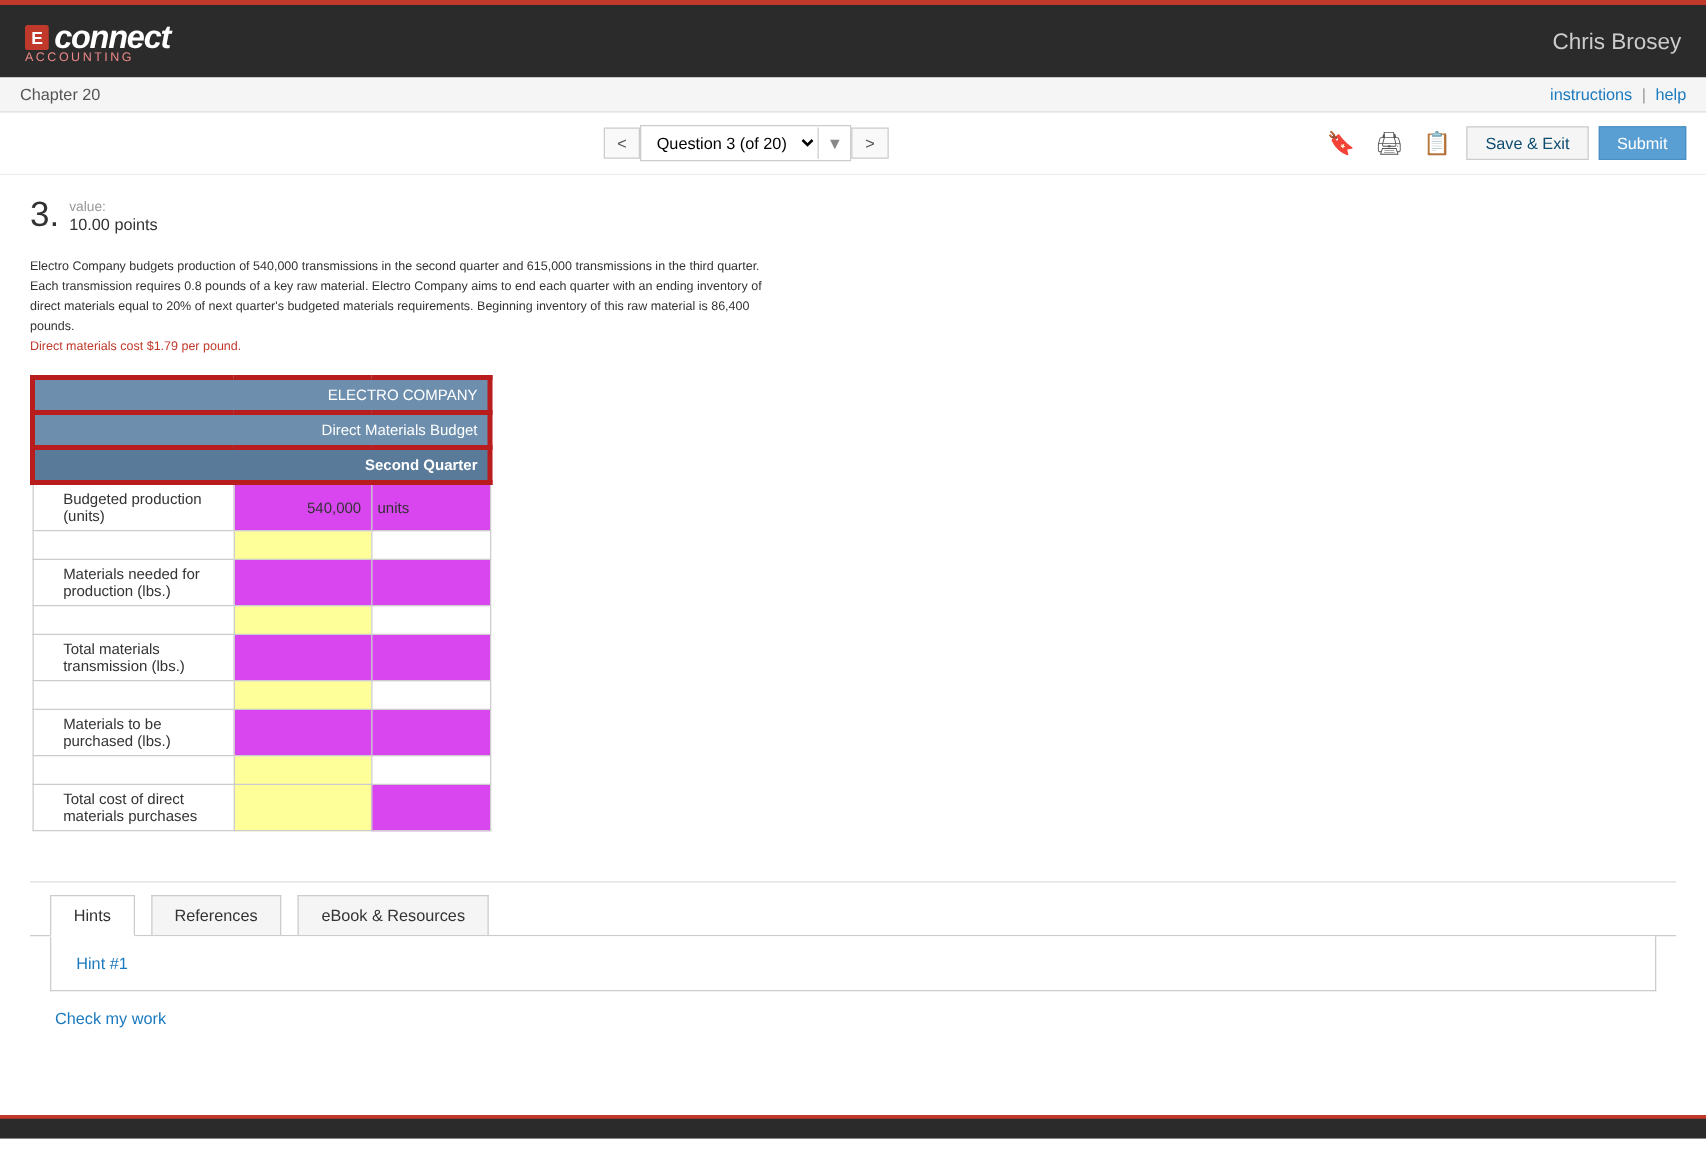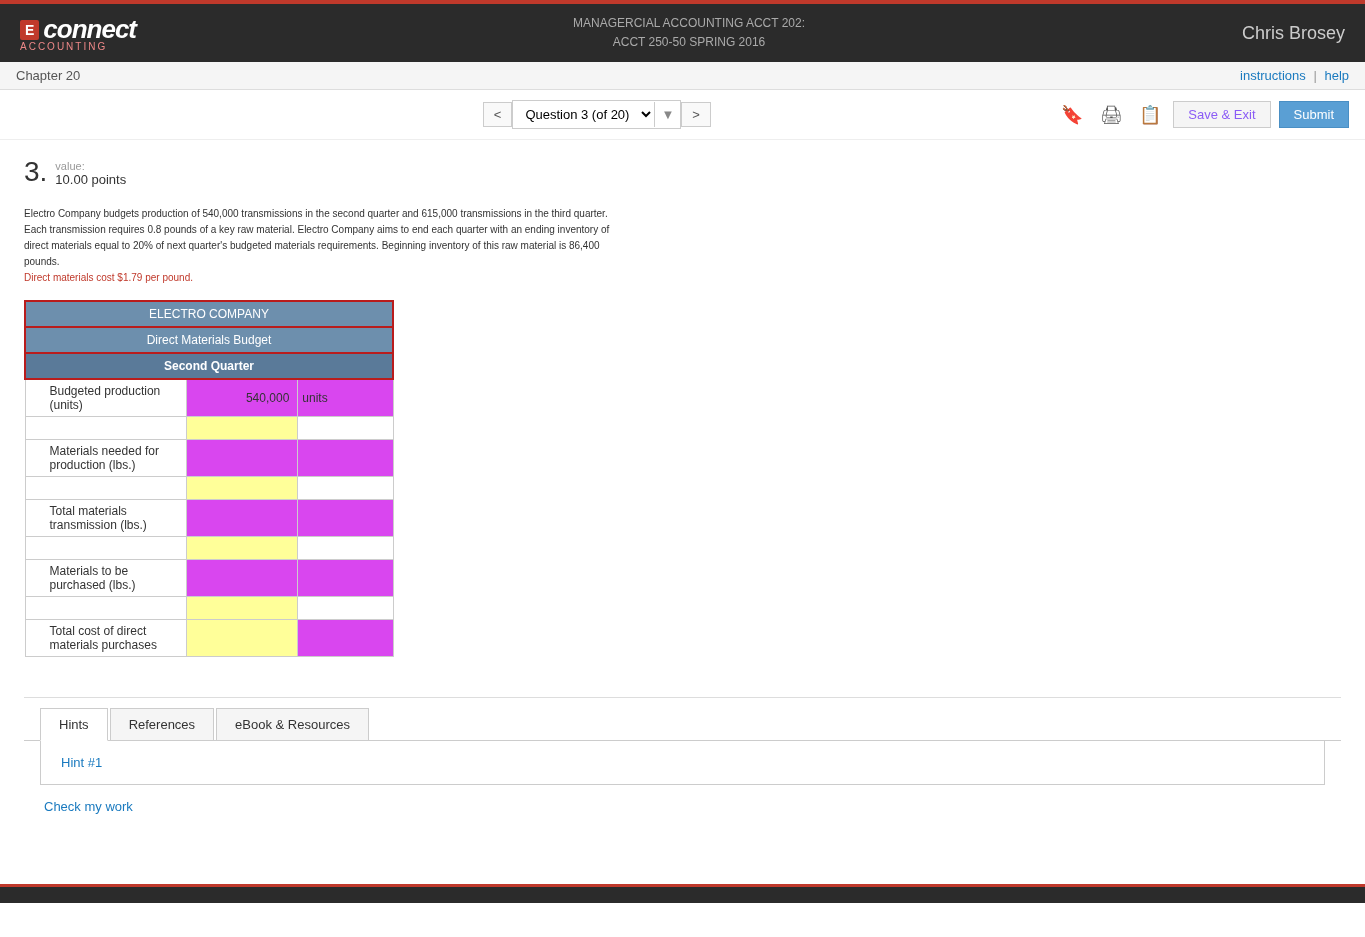--- a/index.html
+++ b/index.html
@@ -130,21 +130,21 @@
       font-size: 18px;
       color: #555;
       padding: 2px 4px;
     }
     .action-btn {
       border: 1px solid #ccc;
       background: #f5f5f5;
       padding: 5px 14px;
       font-size: 13px;
       cursor: pointer;
-      color: #8b5cf6;
+      color: #0c4a6e;
     }
     .submit-btn {
       background: #5a9fd4;
       border: 1px solid #4a8fc4;
       color: #fff;
       padding: 5px 14px;
       font-size: 13px;
       cursor: pointer;
     }
 
@@ -191,23 +191,23 @@
       margin-bottom: 20px;
     }
     .budget-table {
       border-collapse: collapse;
       width: 370px;
       font-size: 12px;
     }
     .budget-table th {
       background: #6d8fad;
       color: #fff;
-      text-align: center;
+      text-align: right;
       padding: 5px 8px;
-      border: 2px solid #b91c1c;
+      border: 4px solid #b91c1c;
       font-weight: normal;
     }
     .budget-table td {
       border: 1px solid #ccc;
       padding: 4px 8px;
     }
     .budget-table .header-row th {
       background: #6d8fad;
     }
     .budget-table .subheader-row th {
@@ -254,21 +254,21 @@
     }
 
     
     .tabs-section {
       margin-top: 40px;
       border-top: 1px solid #ddd;
     }
     .tabs-bar {
       display: flex;
       align-items: center;
-      gap: 0;
+      gap: 11px;
       padding: 0 16px;
       border-bottom: 1px solid #ccc;
       margin-top: 10px;
     }
     .tab {
       padding: 8px 18px;
       border: 1px solid #ccc;
       border-bottom: none;
       background: #f5f5f5;
       cursor: pointer;
@@ -330,24 +330,20 @@
 
 <div class="header">
   <div class="header-logo">
     <div class="logo-wrap">
       <div class="logo-top">
         <span class="logo-icon">E</span>
         <span class="logo-text">connect</span>
       </div>
       <span class="logo-sub">ACCOUNTING</span>
     </div>
-  </div>
-  <div class="header-course">
-    <div>MANAGERCIAL ACCOUNTING ACCT 202:</div>
-    <div>ACCT 250-50 SPRING 2016</div>
   </div>
   <div class="header-user">Chris Brosey</div>
 </div>
 
 <div class="sub-header">
   <span class="chapter-title">Chapter 20</span>
   <div class="sub-header-links">
     <a href="#">instructions</a>
     <span>|</span>
     <a href="#">help</a>

